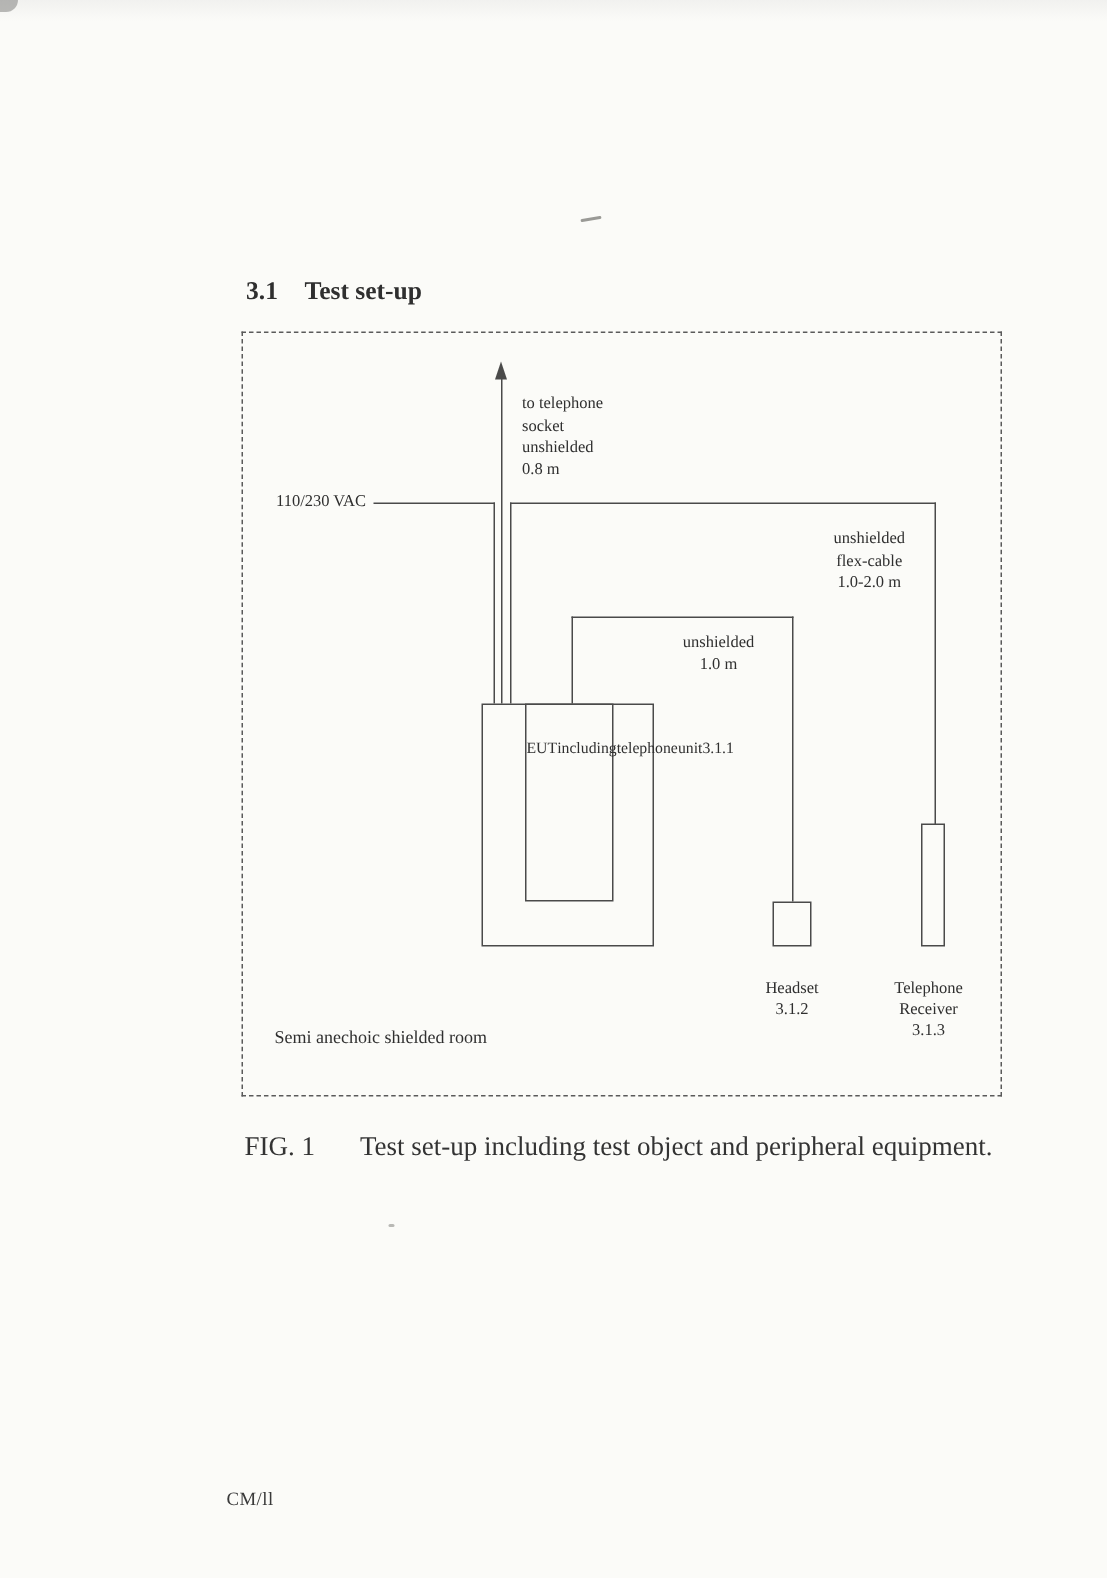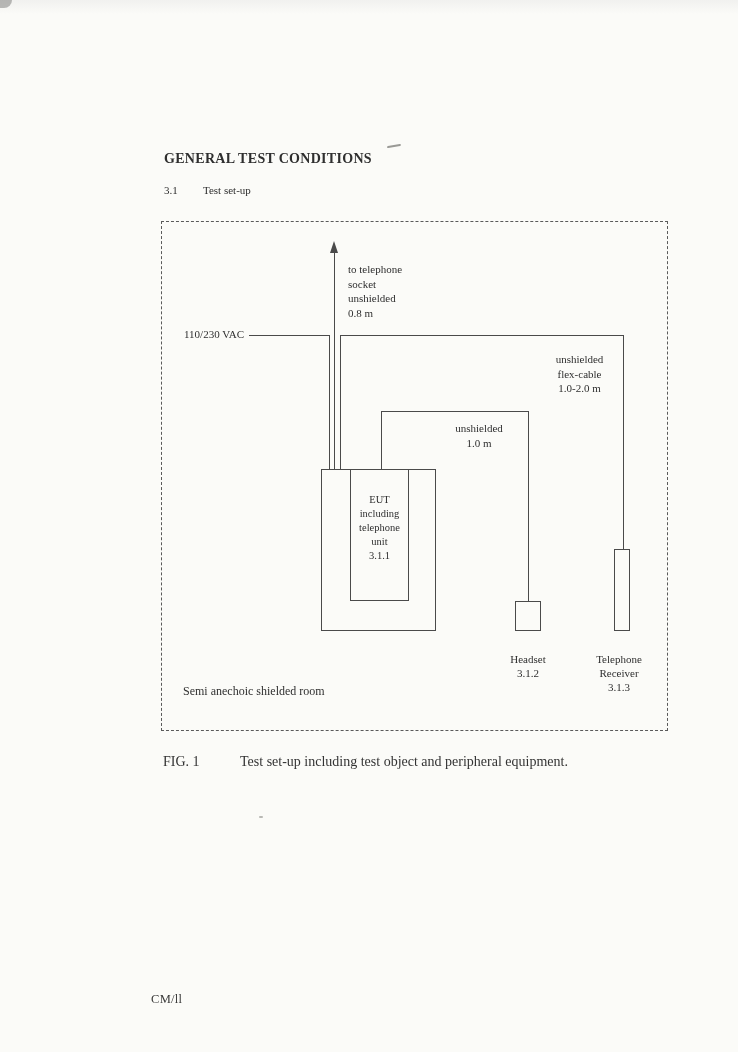--- a/index.html
+++ b/index.html
@@ -32,21 +32,21 @@
     position:absolute;top:45px;right:61px;
     text-align:right;font-size:13.5px;line-height:16.5px;
     letter-spacing:.2px;color:#353535;
   }
   .heading{
     position:absolute;left:164px;top:151px;
     font-size:14px;font-weight:bold;letter-spacing:.3px;
   }
   .section-row{
     position:absolute;left:164px;top:184px;
-    font-size:11px;font-weight:normal;
+    font-size:17px;font-weight:bold;
   }
   .section-row .num{display:inline-block;width:39px;}
   .pencil-mark{
     position:absolute;left:387px;top:145px;width:14px;height:2px;
     background:var(--faint);transform:rotate(-10deg);border-radius:2px;
   }
   .diagram{
     position:absolute;left:161px;top:221px;width:507px;height:510px;
     border:1px dashed #5a5a5a;
   }
@@ -59,44 +59,43 @@
   }
   .lbl.center{text-align:center;white-space:normal;}
   .lbl span{display:block;}
   .arrow-head{
     position:absolute;left:168px;top:19px;width:0;height:0;
     border-left:4.5px solid transparent;
     border-right:4.5px solid transparent;
     border-bottom:12px solid var(--line);
   }
   .eut-inner{
-    display:flex;flex-direction:column;justify-content:flex-start;
+    display:flex;flex-direction:row;justify-content:flex-start;
     padding-top:23px;text-align:center;
     font-size:10.5px;line-height:14px;color:var(--ink);
   }
   .caption{
     position:absolute;left:163px;top:754px;
-    display:flex;font-size:14px;color:#333;justify-content:center;
+    display:flex;font-size:18px;color:#333;justify-content:center;
   }
   .caption .fig{width:77px;}
   .footer{
     position:absolute;left:107px;top:992px;
     font-size:12.5px;color:#3a3a3a;letter-spacing:.3px;margin-left:44px;
   }
 </style>
 </head>
 <body>
 
 <div class="page">
 
   <div class="scan-smudge"></div>
   <div class="speck" style="left:259px;top:816px;"></div>
 
 
-  <div class="heading">GENERAL TEST CONDITIONS</div>
 
   <div class="pencil-mark"></div>
 
   <div class="section-row">
     <span class="num">3.1</span><span>Test set-up</span>
   </div>
 
   <div class="diagram">
 
     <div class="arrow-head"></div>

